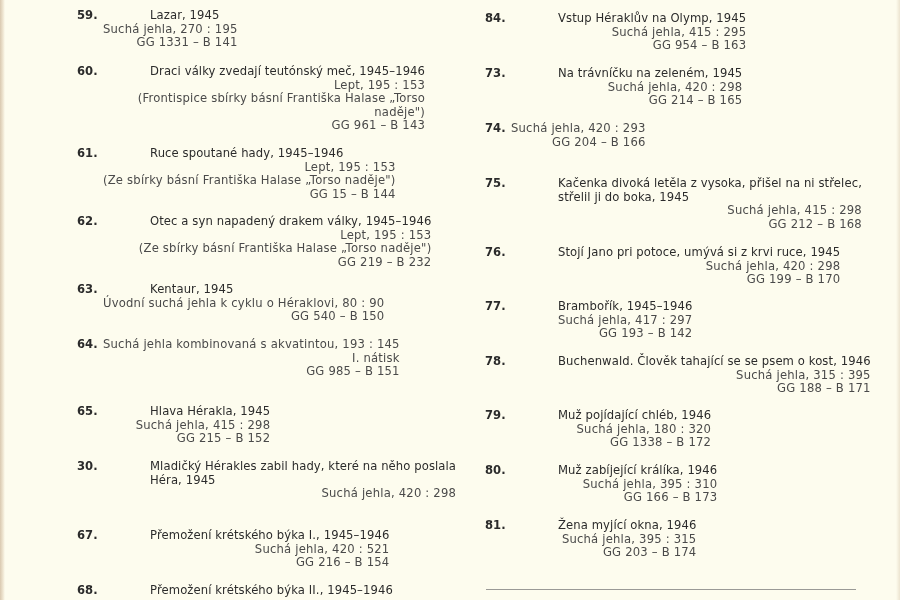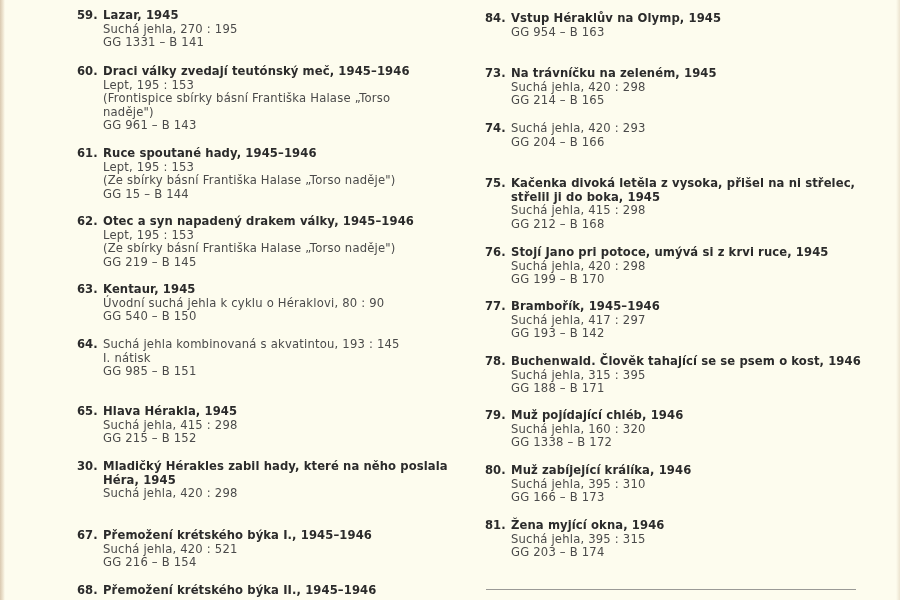--- a/index.html
+++ b/index.html
@@ -18,22 +18,22 @@
     position: absolute; right: 0; top: 0; width: 4px; height: 600px;
     background: linear-gradient(to left, #ece4d0, #fdfcee);
   }
   .entry { position: absolute; font-size: 11.6px; line-height: 13.6px; }
   .entry .num {
     position: absolute; left: 0; top: 0;
     font-weight: bold; color: #2b2b2b;
     width: 24px; text-align: left;
   }
   .entry .body { position: absolute; left: 26px; top: 0; white-space: nowrap; }
-  .entry .title { font-weight: bold; color: #2b2b2b; letter-spacing: 0.1px; }
-  .entry .line { color: #4a4a4a; letter-spacing: 0.2px; }
+  .entry .title { font-weight: normal; color: #2b2b2b; letter-spacing: 0.1px; margin-left: 47px; }
+  .entry .line { color: #4a4a4a; letter-spacing: 0.2px; text-align: right; }
   .rule {
     position: absolute; left: 486px; top: 589px; width: 370px; height: 1px;
     background: #9a9a96;
   }
 </style>
 </head>
 <body>
 
 <div class="edge-left"></div>
 <div class="edge-right"></div>
@@ -65,21 +65,21 @@
         <div class="line">(Ze sbírky básní Františka Halase „Torso naděje")</div>
         <div class="line">GG 15 – B 144</div>
       </div>
     </div>
     <div class="entry" style="left: 77px; top: 215px;">
       <span class="num">62.</span>
       <div class="body">
         <div class="title">Otec a syn napadený drakem války, 1945–1946</div>
         <div class="line">Lept, 195 : 153</div>
         <div class="line">(Ze sbírky básní Františka Halase „Torso naděje")</div>
-        <div class="line">GG 219 – B 145</div>
+        <div class="line">GG 219 – B 232</div>
       </div>
     </div>
     <div class="entry" style="left: 77px; top: 283px;">
       <span class="num">63.</span>
       <div class="body">
         <div class="title">Kentaur, 1945</div>
         <div class="line">Úvodní suchá jehla k cyklu o Héraklovi, 80 : 90</div>
         <div class="line">GG 540 – B 150</div>
       </div>
     </div>
@@ -120,20 +120,21 @@
       <div class="body">
         <div class="title">Přemožení krétského býka II., 1945–1946</div>
       </div>
     </div>
   </div>
 <div id="right-col">
     <div class="entry" style="left: 485px; top: 12px;">
       <span class="num">84.</span>
       <div class="body">
         <div class="title">Vstup Héraklův na Olymp, 1945</div>
+        <div class="line">Suchá jehla, 415 : 295</div>
         <div class="line">GG 954 – B 163</div>
       </div>
     </div>
     <div class="entry" style="left: 485px; top: 67px;">
       <span class="num">73.</span>
       <div class="body">
         <div class="title">Na trávníčku na zeleném, 1945</div>
         <div class="line">Suchá jehla, 420 : 298</div>
         <div class="line">GG 214 – B 165</div>
       </div>
@@ -175,21 +176,21 @@
       <div class="body">
         <div class="title">Buchenwald. Člověk tahající se se psem o kost, 1946</div>
         <div class="line">Suchá jehla, 315 : 395</div>
         <div class="line">GG 188 – B 171</div>
       </div>
     </div>
     <div class="entry" style="left: 485px; top: 409px;">
       <span class="num">79.</span>
       <div class="body">
         <div class="title">Muž pojídající chléb, 1946</div>
-        <div class="line">Suchá jehla, 160 : 320</div>
+        <div class="line">Suchá jehla, 180 : 320</div>
         <div class="line">GG 1338 – B 172</div>
       </div>
     </div>
     <div class="entry" style="left: 485px; top: 464px;">
       <span class="num">80.</span>
       <div class="body">
         <div class="title">Muž zabíjející králíka, 1946</div>
         <div class="line">Suchá jehla, 395 : 310</div>
         <div class="line">GG 166 – B 173</div>
       </div>

